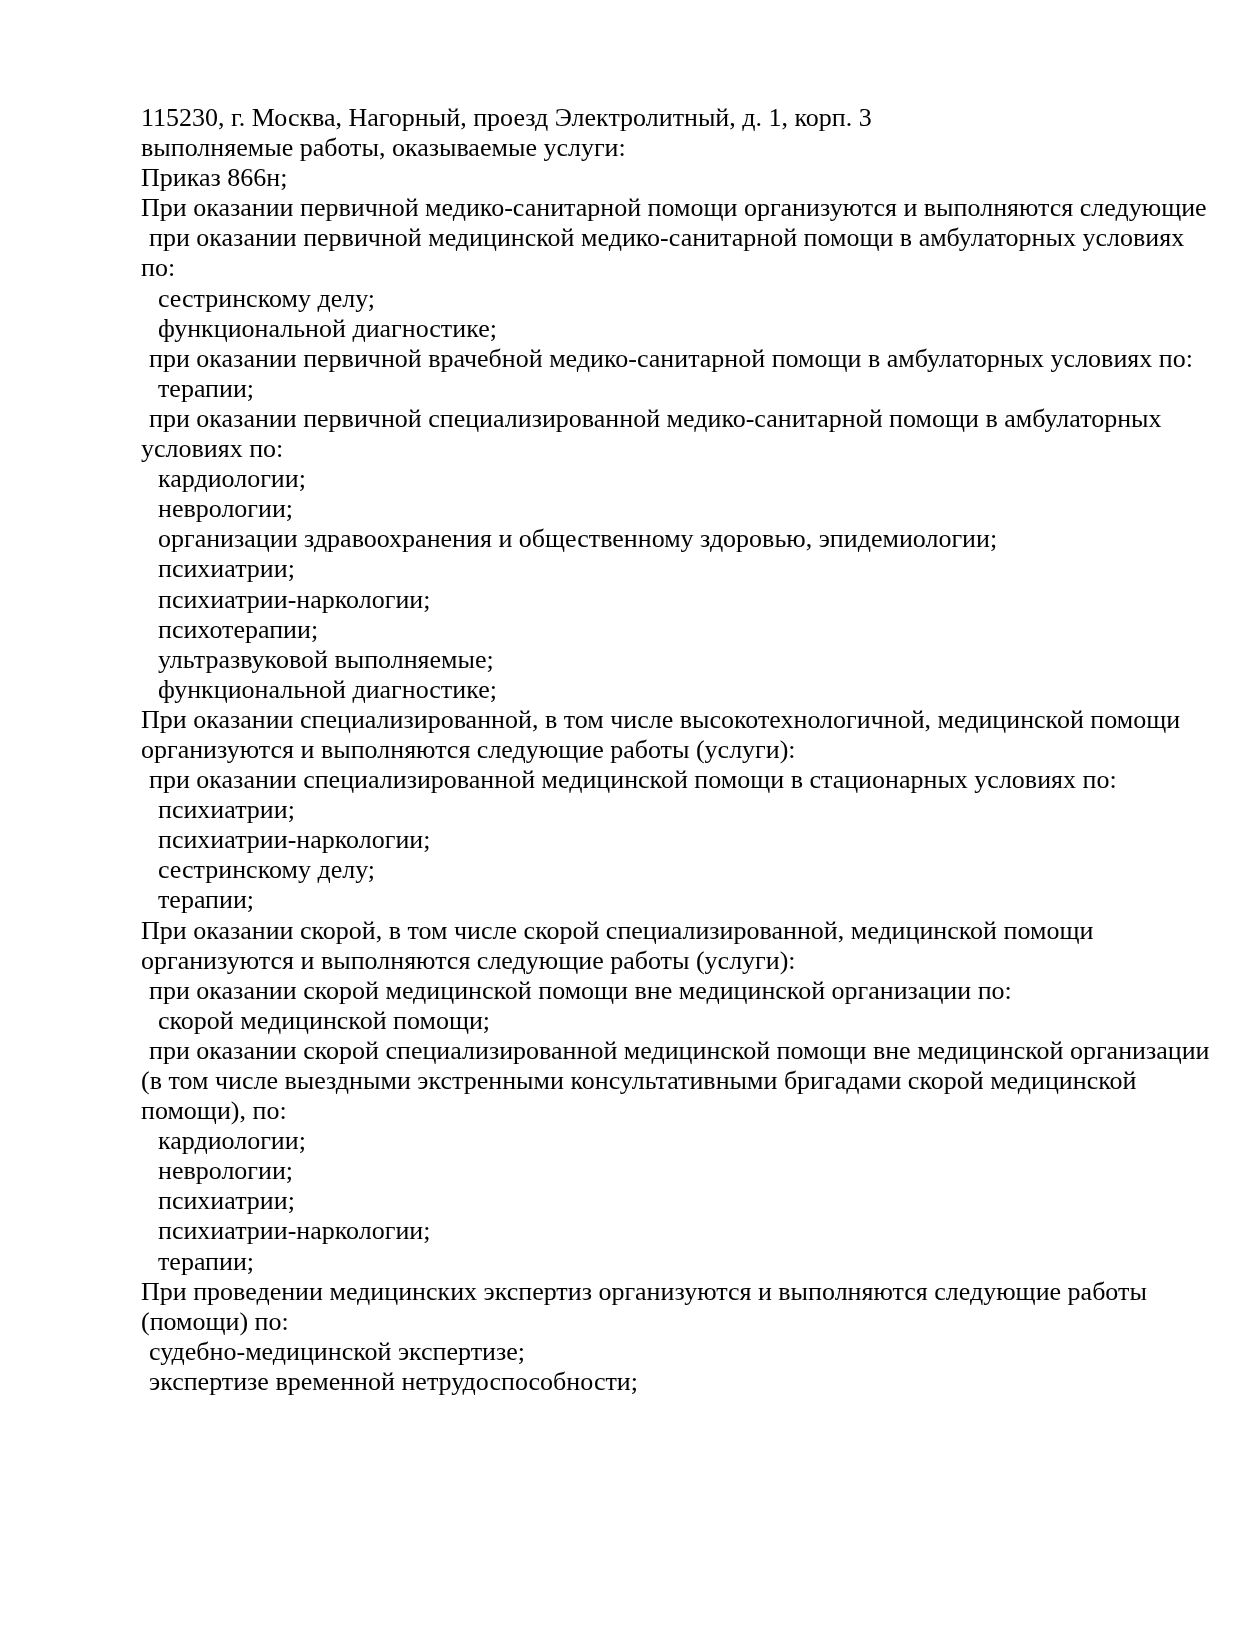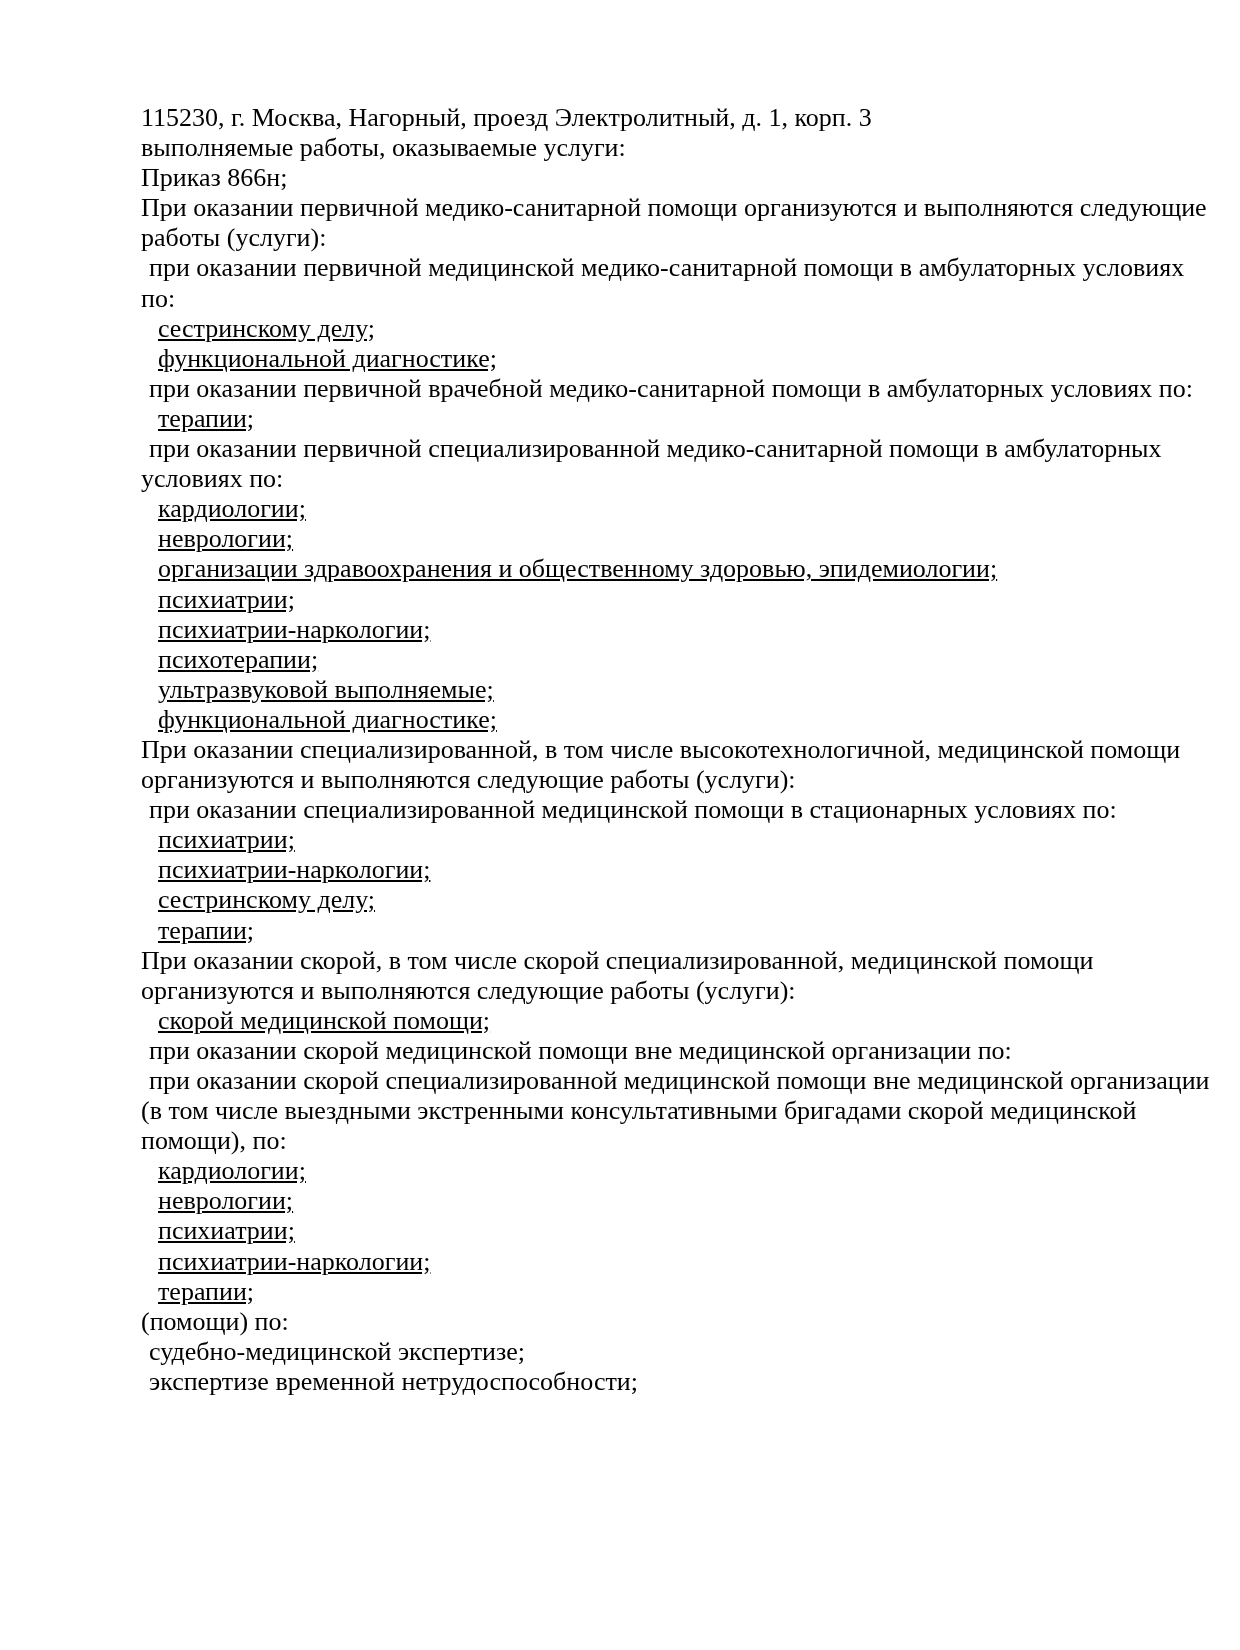--- a/index.html
+++ b/index.html
@@ -29,32 +29,31 @@
     font-size: 26px;
     line-height: 30.1px;
     color: #000000;
     font-weight: 400;
   }
   .line {
     white-space: pre;
   }
   .ind0 { padding-left: 0; }
   .ind1 { padding-left: 8px; }
-  .ind2 { padding-left: 17px; text-decoration: underline; }
+  .ind2 { padding-left: 17px; }
 </style>
 </head>
 <body>
 
 <div class="page" style="background: rgb(255, 255, 255);">
   <div class="doc-text" style="color: rgb(0, 0, 0);">
       <div class="line ind0">115230, г. Москва, Нагорный, проезд Электролитный, д. 1, корп. 3</div>
       <div class="line ind0">выполняемые работы, оказываемые услуги:</div>
       <div class="line ind0">Приказ 866н;</div>
       <div class="line ind0">При оказании первичной медико-санитарной помощи организуются и выполняются следующие</div>
-      <div class="line ind0">работы (услуги):</div>
       <div class="line ind1">при оказании первичной медицинской медико-санитарной помощи в амбулаторных условиях</div>
       <div class="line ind0">по:</div>
       <div class="line ind2">сестринскому делу;</div>
       <div class="line ind2">функциональной диагностике;</div>
       <div class="line ind1">при оказании первичной врачебной медико-санитарной помощи в амбулаторных условиях по:</div>
       <div class="line ind2">терапии;</div>
       <div class="line ind1">при оказании первичной специализированной медико-санитарной помощи в амбулаторных</div>
       <div class="line ind0">условиях по:</div>
       <div class="line ind2">кардиологии;</div>
       <div class="line ind2">неврологии;</div>
@@ -66,27 +65,28 @@
       <div class="line ind2">функциональной диагностике;</div>
       <div class="line ind0">При оказании специализированной, в том числе высокотехнологичной, медицинской помощи</div>
       <div class="line ind0">организуются и выполняются следующие работы (услуги):</div>
       <div class="line ind1">при оказании специализированной медицинской помощи в стационарных условиях по:</div>
       <div class="line ind2">психиатрии;</div>
       <div class="line ind2">психиатрии-наркологии;</div>
       <div class="line ind2">сестринскому делу;</div>
       <div class="line ind2">терапии;</div>
       <div class="line ind0">При оказании скорой, в том числе скорой специализированной, медицинской помощи</div>
       <div class="line ind0">организуются и выполняются следующие работы (услуги):</div>
+      <div class="line ind1">при оказании скорой медицинской помощи вне медицинской организации по:</div>
       <div class="line ind2">скорой медицинской помощи;</div>
-      <div class="line ind1">при оказании скорой медицинской помощи вне медицинской организации по:</div>
       <div class="line ind1">при оказании скорой специализированной медицинской помощи вне медицинской организации</div>
       <div class="line ind0">(в том числе выездными экстренными консультативными бригадами скорой медицинской</div>
       <div class="line ind0">помощи), по:</div>
       <div class="line ind2">кардиологии;</div>
       <div class="line ind2">неврологии;</div>
       <div class="line ind2">психиатрии;</div>
       <div class="line ind2">психиатрии-наркологии;</div>
       <div class="line ind2">терапии;</div>
+      <div class="line ind0">При проведении медицинских экспертиз организуются и выполняются следующие работы</div>
       <div class="line ind0">(помощи) по:</div>
       <div class="line ind1">судебно-медицинской экспертизе;</div>
       <div class="line ind1">экспертизе временной нетрудоспособности;</div>
     </div>
 </div>
 
 </body></html>

